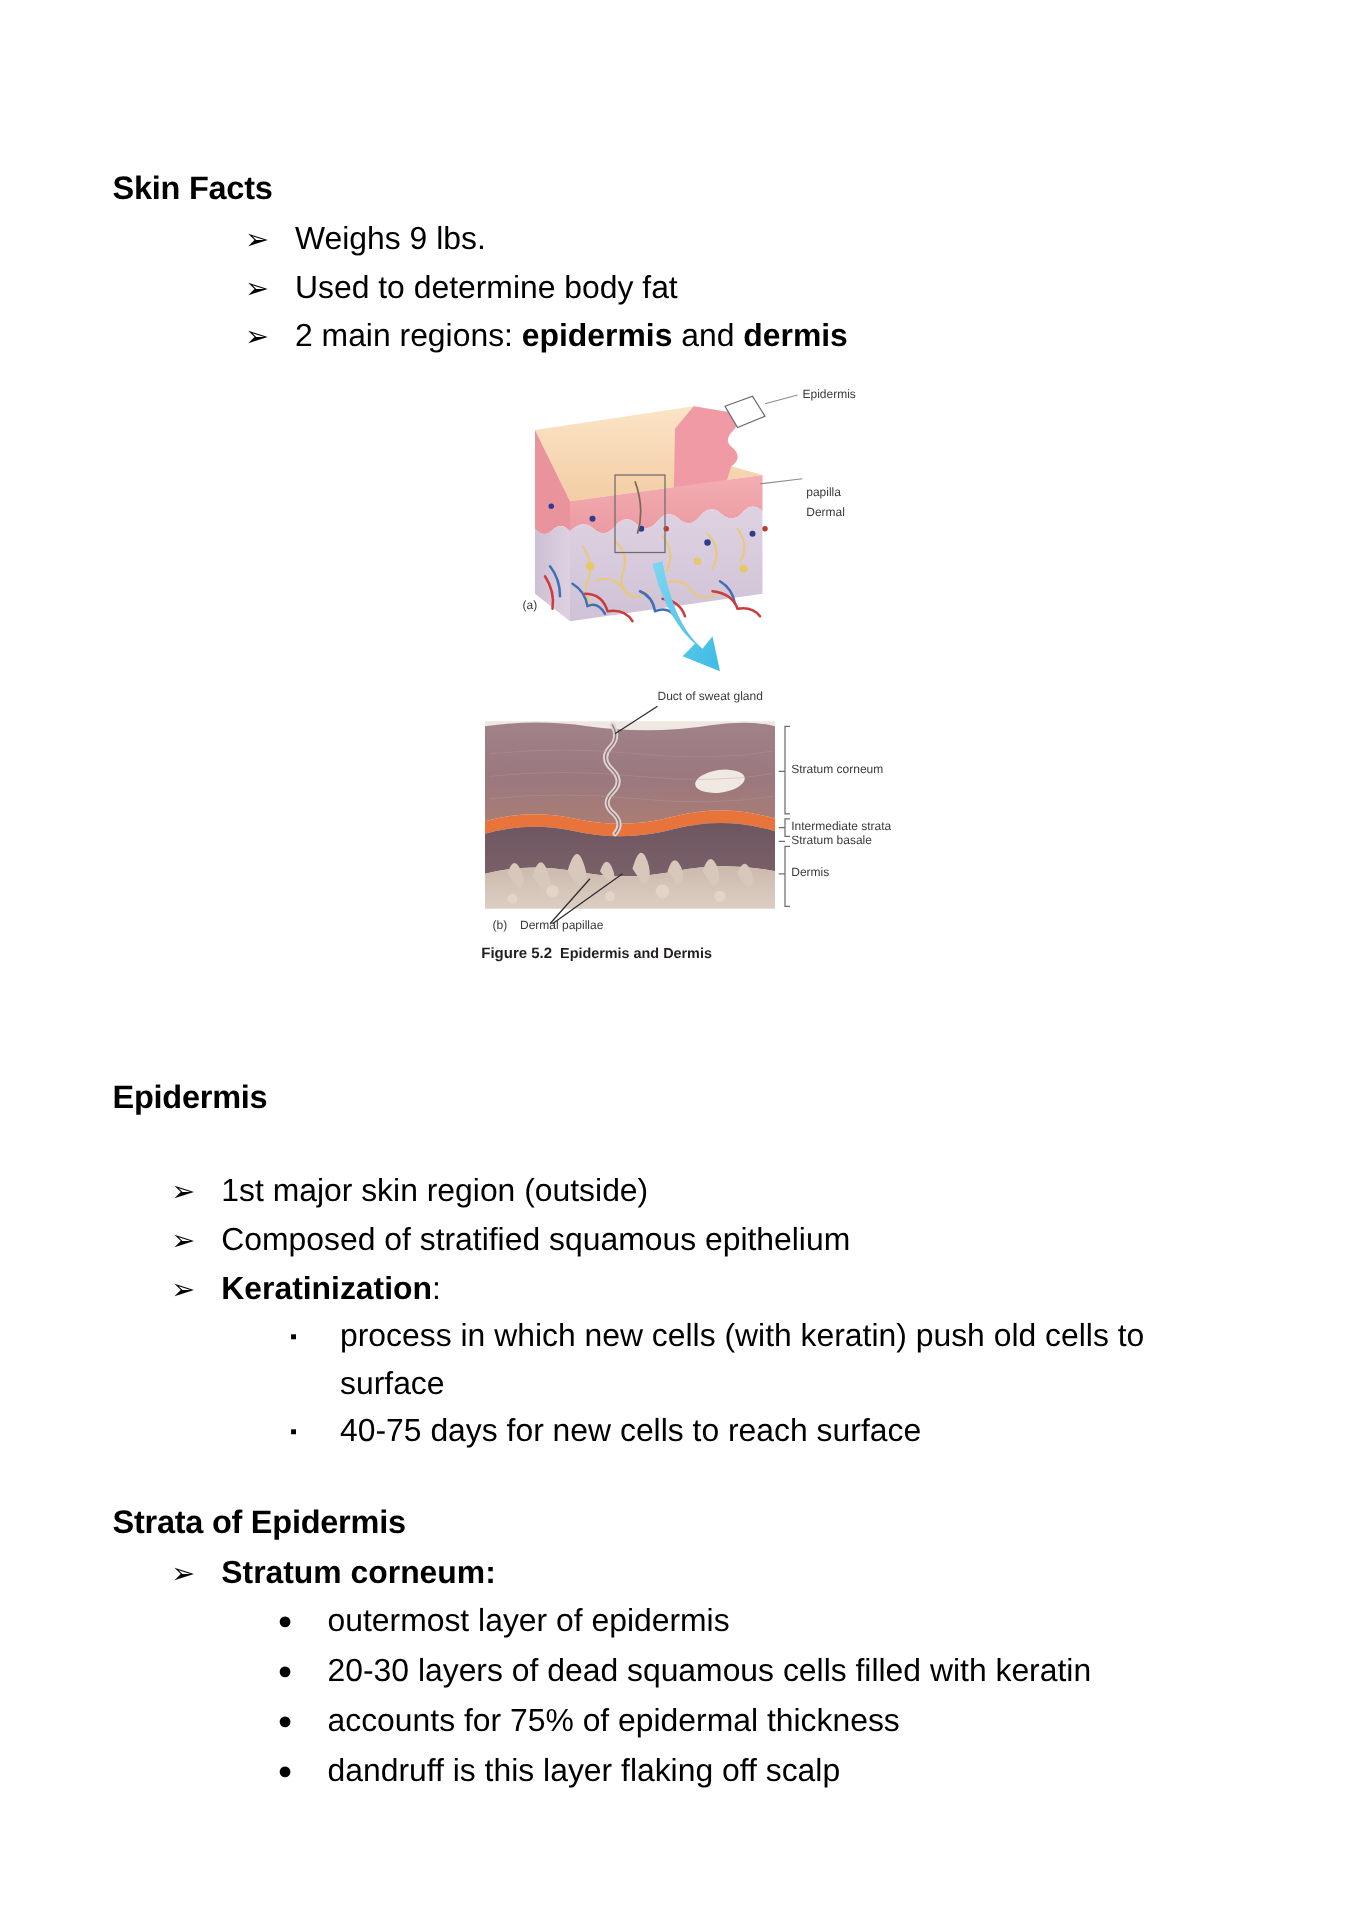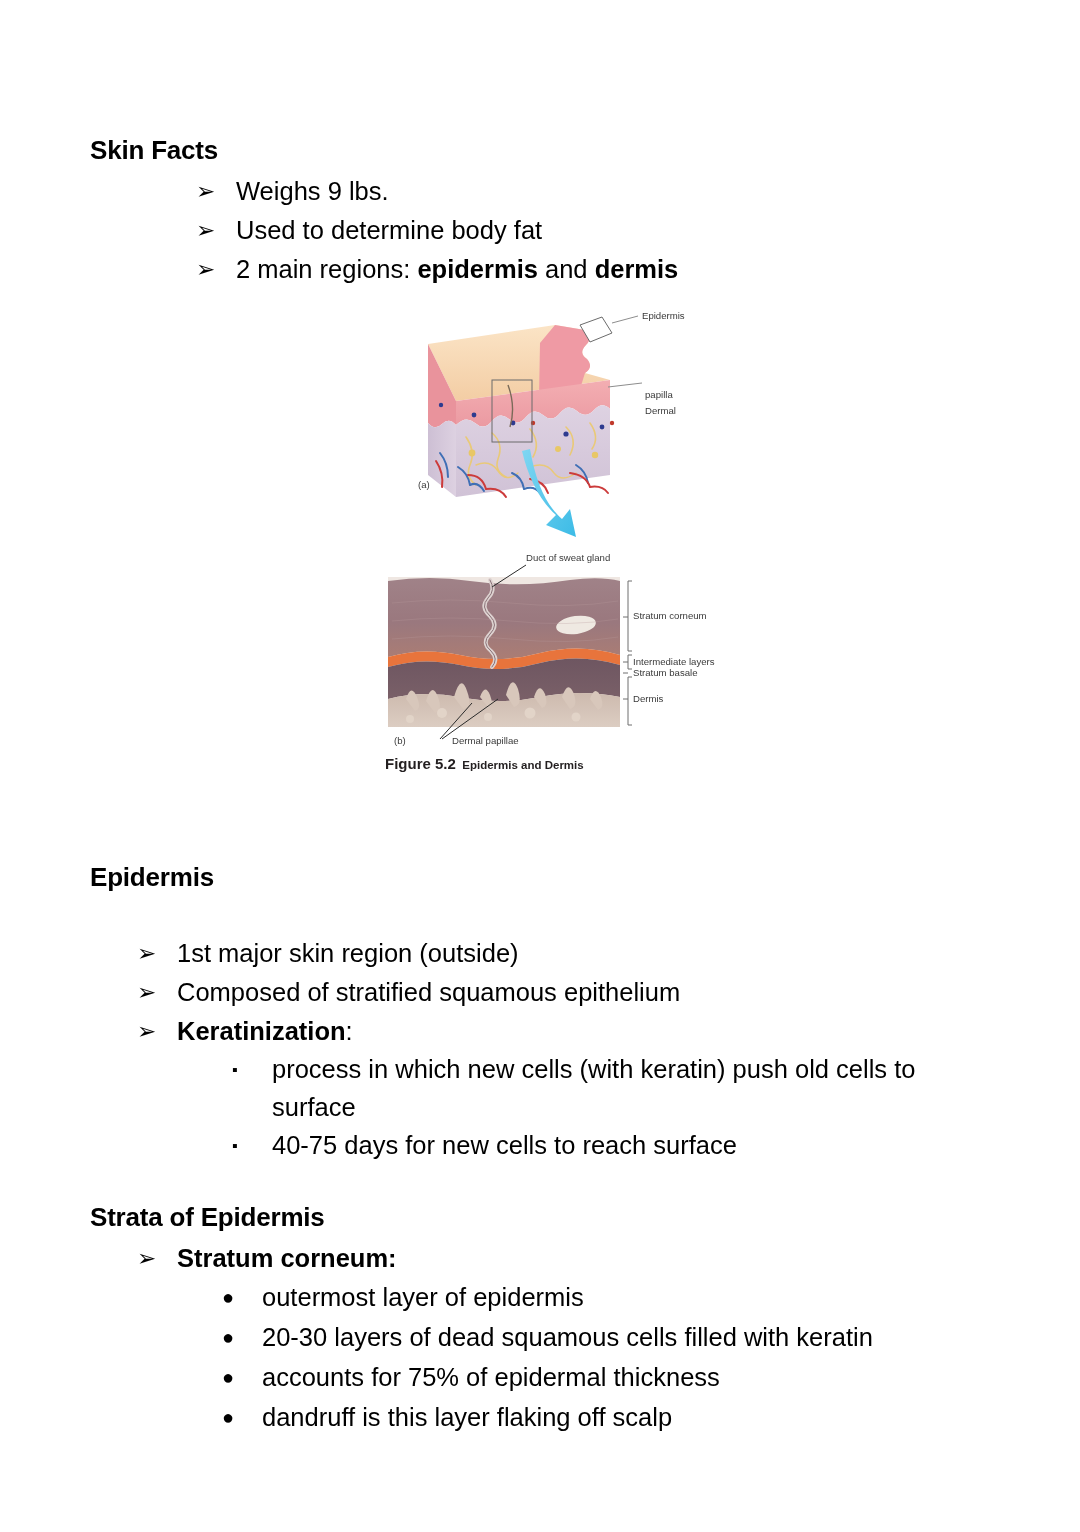--- a/index.html
+++ b/index.html
@@ -90,21 +90,21 @@
     left: 5px;
     top: 458px;
     width: 330px;
   }
   .cap-title {
     font-size: 11.5px;
     font-weight: bold;
     color: #231f20;
     margin-bottom: 3px;
   }
-  .cap-title .fignum { font-size: 15px; }
+  .cap-title .fignum { font-size: 12px; }
   .cap-body {
     font-size: 9.3px;
     line-height: 12.4px;
     color: #5a565a;
   }
   .fig-label {
     position: absolute;
     font-size: 9.6px;
     color: #3a3a3a;
     white-space: nowrap;
@@ -313,25 +313,25 @@
           <path d="M 252 108 L 248 108 L 248 122 L 252 122"></path>
           <path d="M 248 115 L 243 115"></path>
           <path d="M 248 126 L 243 126"></path>
           <path d="M 252 130 L 248 130 L 248 178 L 252 178"></path>
           <path d="M 248 152 L 243 152"></path>
         </g>
       </svg>
 
       <div class="fig-label" style="left:146px; top:5px;">Duct of sweat gland</div>
       <div class="fig-label" style="left:253px; top:63px;">Stratum corneum</div>
-      <div class="fig-label" style="left:253px; top:109px;">Intermediate layers</div>
+      <div class="fig-label" style="left:253px; top:109px;">Intermediate strata</div>
       <div class="fig-label" style="left:253px; top:120px;">Stratum basale</div>
       <div class="fig-label" style="left:253px; top:146px;">Dermis</div>
       <div class="fig-label" style="left:14px; top:188px;">(b)</div>
-      <div class="fig-label" style="left:36px; top:188px;margin-left:36px;">Dermal papillae</div>
+      <div class="fig-label" style="left:36px; top:188px;">Dermal papillae</div>
     </div>
 
     <div class="fig-cap">
       <div class="cap-title">
         <span class="fignum">Figure 5.2</span>
         &nbsp;<span>Epidermis and Dermis</span>
       </div>
     </div>
   </div>
 

